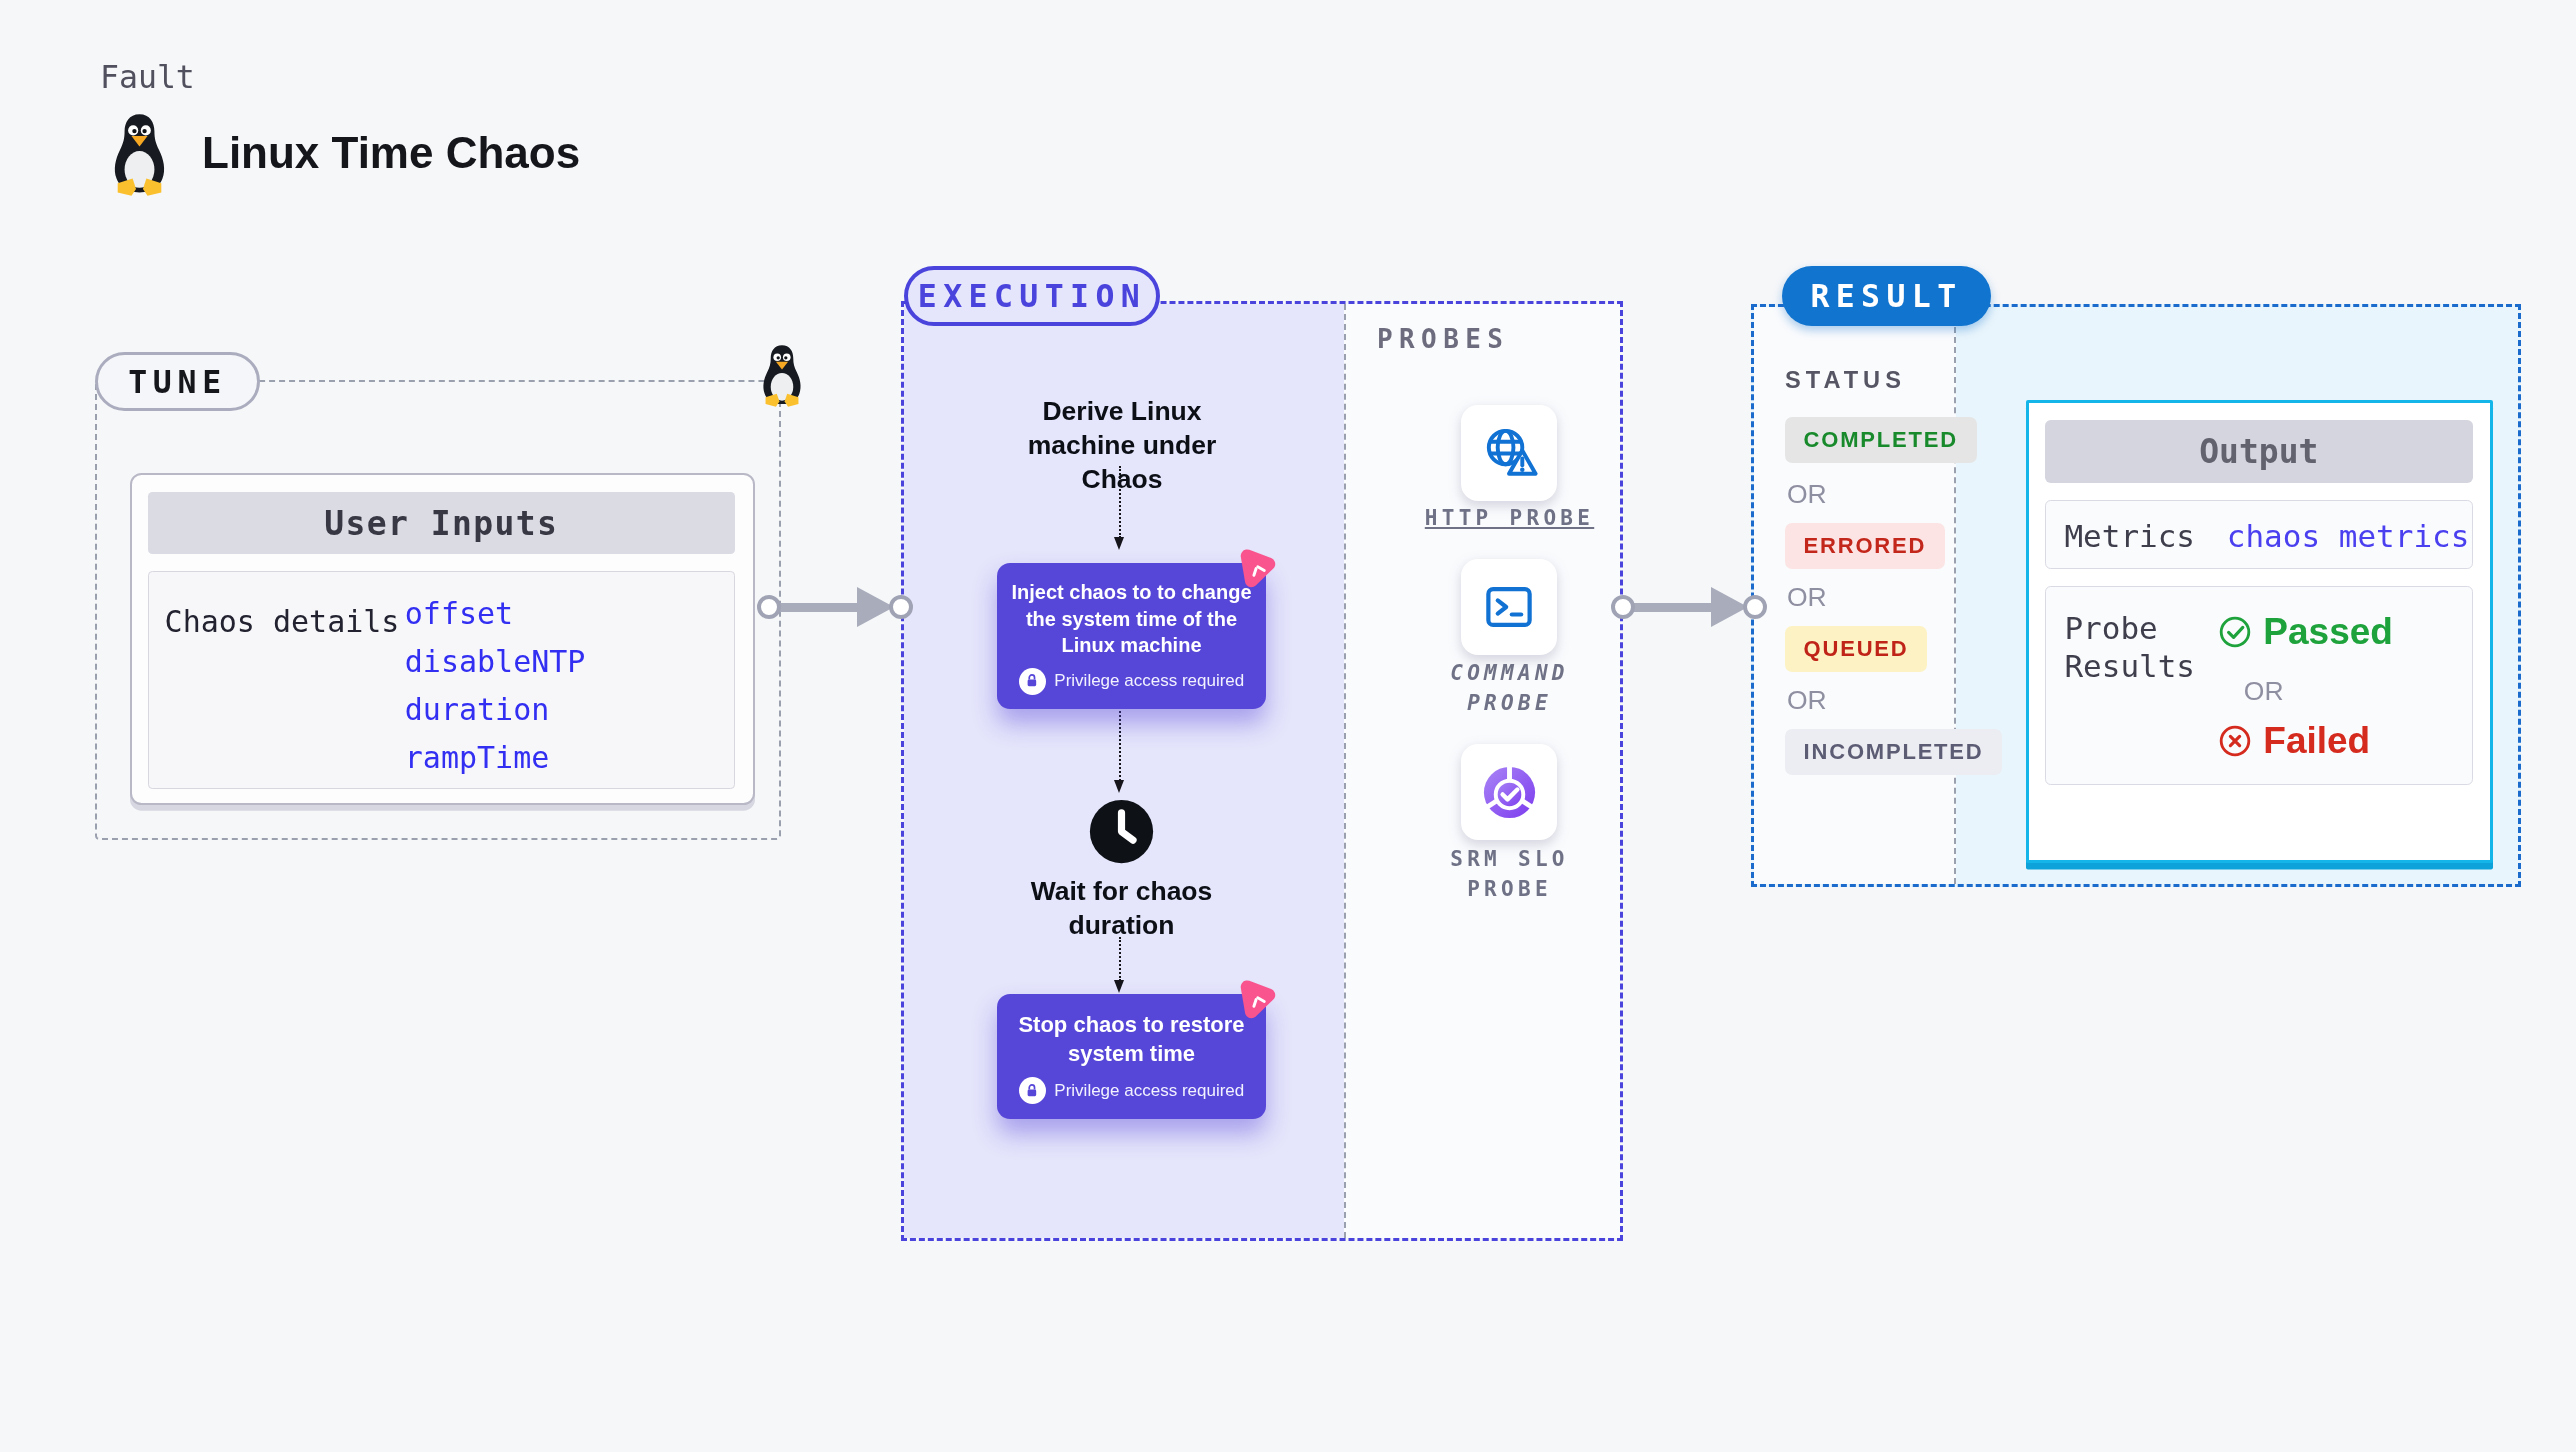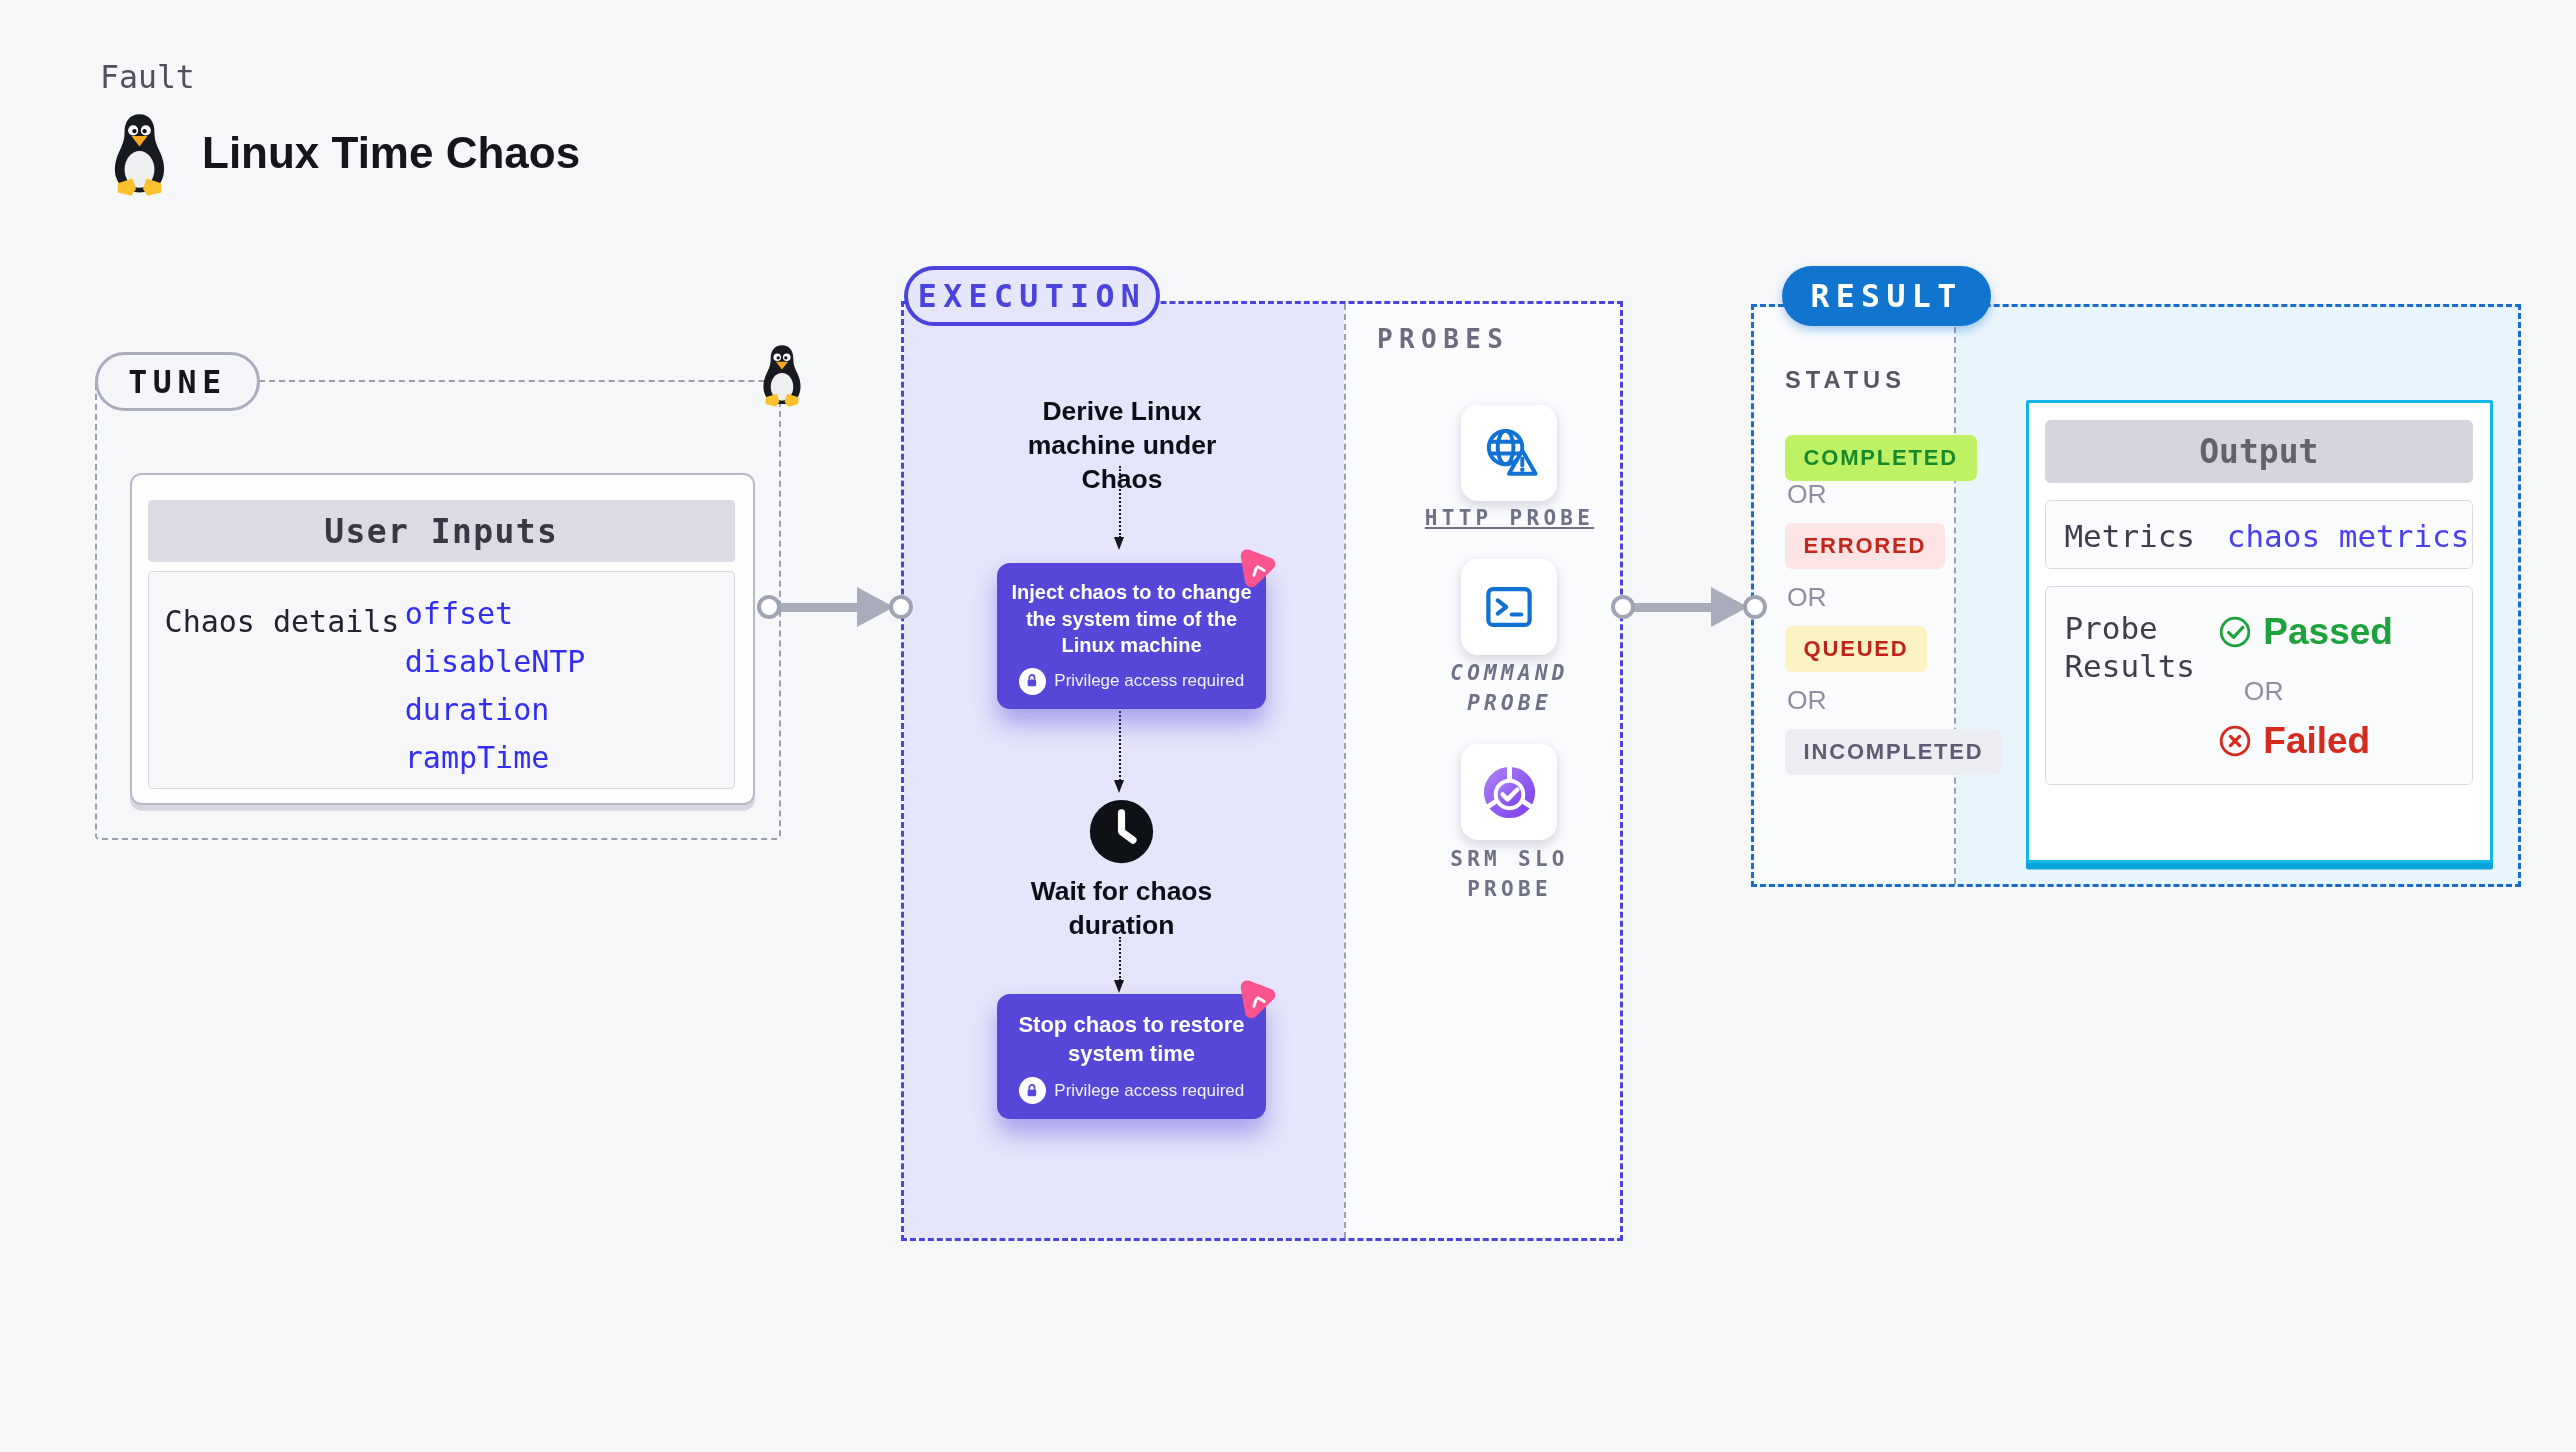--- a/index.html
+++ b/index.html
@@ -28,21 +28,21 @@
   
   .tune-box { position: absolute; left: 95px; top: 380px; width: 686px; height: 460px;
               border: 2.9px dashed #9aa0ad; border-radius: 4.3px; z-index: 1; }
   .tux-small { position: absolute; left: 756px; top: 341px; width: 52px; height: 69px; z-index: 7; }
   .ui-card { position: absolute; left: 130px; top: 473px; width: 625px; height: 332px;
              background: #fdfdfe; border: 2.9px solid #b8b8c6; border-radius: 11.5px;
              box-shadow: 0 5.7px 0 rgba(175,175,195,.45); z-index: 3; }
   .ui-head { position: absolute; left: 15.8px; top: 17px; width: 587px; height: 62px; background: #dbdbe4;
              border-radius: 4.3px; display: flex; align-items: center; justify-content: center;
              font-family: "DejaVu Sans Mono", monospace; font-weight: bold; font-size: 33px;
-             color: #383844; letter-spacing: 1.4px; margin-top: 8px; }
+             color: #383844; letter-spacing: 1.4px; }
   .ui-body { position: absolute; left: 15.8px; top: 96px; width: 587px; height: 218px; background: #f7f7fa;
              border: 1.4px solid #d7d7e0; border-radius: 4.3px; }
   .ui-label { position: absolute; left: 15.8px; top: 31.5px; font-family: "DejaVu Sans Mono", monospace;
               font-size: 30px; color: #222230; }
   .ui-vals { position: absolute; left: 256px; top: 24px; display: flex; flex-direction: column; gap: 13px; }
   .ui-vals div { font-family: "DejaVu Sans Mono", monospace; font-size: 30px; color: #322ef2; }
 
   
   .conn-circle { position: absolute; width: 24px; height: 24px; border-radius: 50%; background: #fff;
                  border: 4.3px solid #9fa3b4; z-index: 8; }
@@ -87,21 +87,21 @@
 
   
   .result-box { position: absolute; left: 1751px; top: 304px; width: 770px; height: 583px;
                 border: 3.6px dashed #1a6bcc; background: #e9f5fc; z-index: 1; }
   .result-left { position: absolute; left: 0; top: 0; bottom: 0; width: 202px; background: #fafbfd;
                  border-right: 2.1px dashed #9aa0ad; }
   .status-heading { position: absolute; left: 1785px; top: 367px; font-weight: bold; font-size: 23.6px;
                     letter-spacing: 5px; color: #555564; z-index: 4; }
   .status-badge { position: absolute; left: 1785px; padding: 10px 18.6px; border-radius: 7.2px;
                   font-weight: bold; font-size: 22px; letter-spacing: 1.8px; z-index: 4; }
-  .b-completed   { top: 417px; background: #bef264; color: #188a2c; margin-top: 18px; }
+  .b-completed   { top: 417px; background: #e5e5e5; color: #188a2c; }
   .b-errored     { top: 523px; background: #fce4e4; color: #c3271b; }
   .b-queued      { top: 626px; background: #fdf2c3; color: #c02318; }
   .b-incompleted { top: 729px; background: #ececf3; color: #5c5c74; }
   .or-label { position: absolute; left: 1787px; font-size: 26.5px; font-weight: 500; color: #8f8fa2; z-index: 4; }
 
   .output-card { position: absolute; left: 2026px; top: 400px; width: 467px; height: 463px;
                  background: #ffffff; border: 3.6px solid #14b5e9; border-radius: 2px;
                  box-shadow: 0 6.4px 0 #0da3da; z-index: 4; }
   .out-head { position: absolute; left: 15.8px; top: 17px; width: 428px; height: 63px; background: #d5d5df;
               border-radius: 5.7px; display: flex; align-items: center; justify-content: center;

